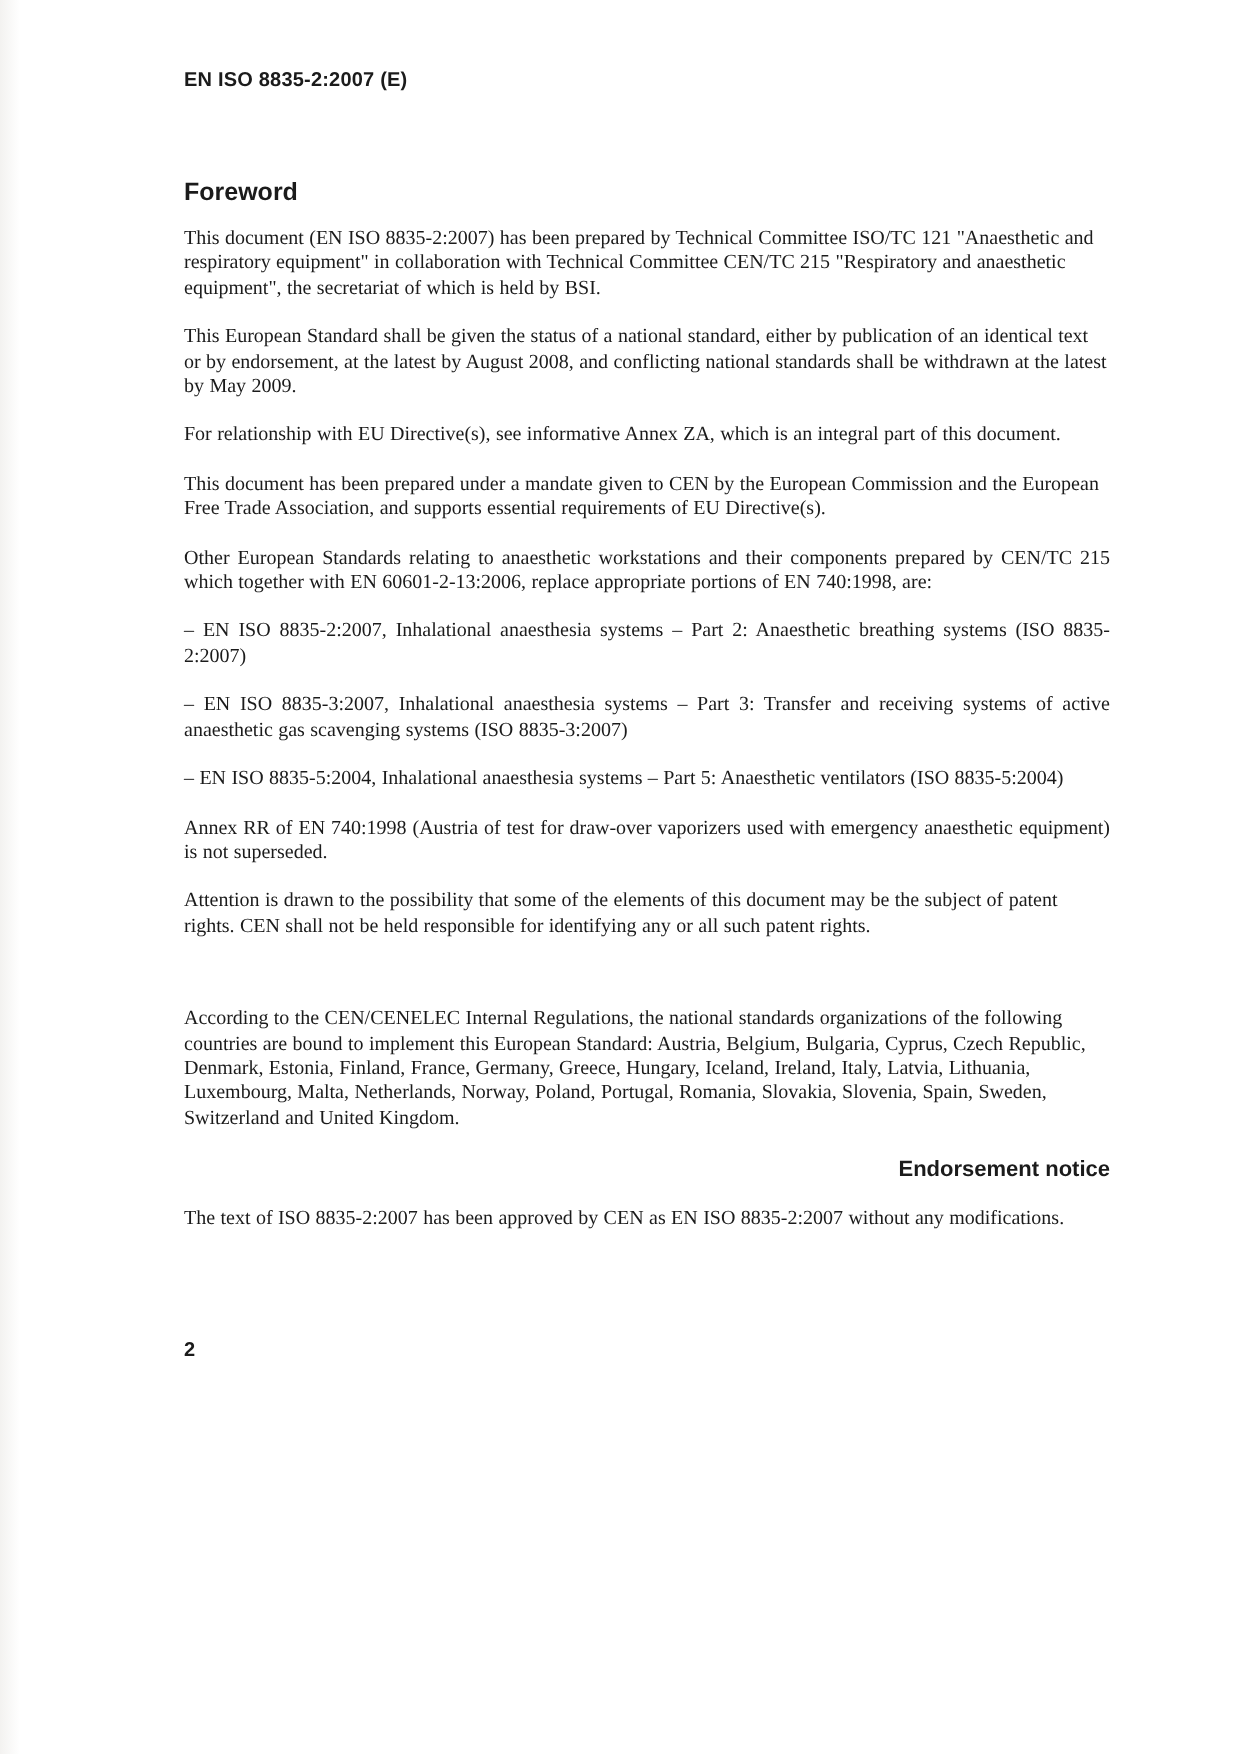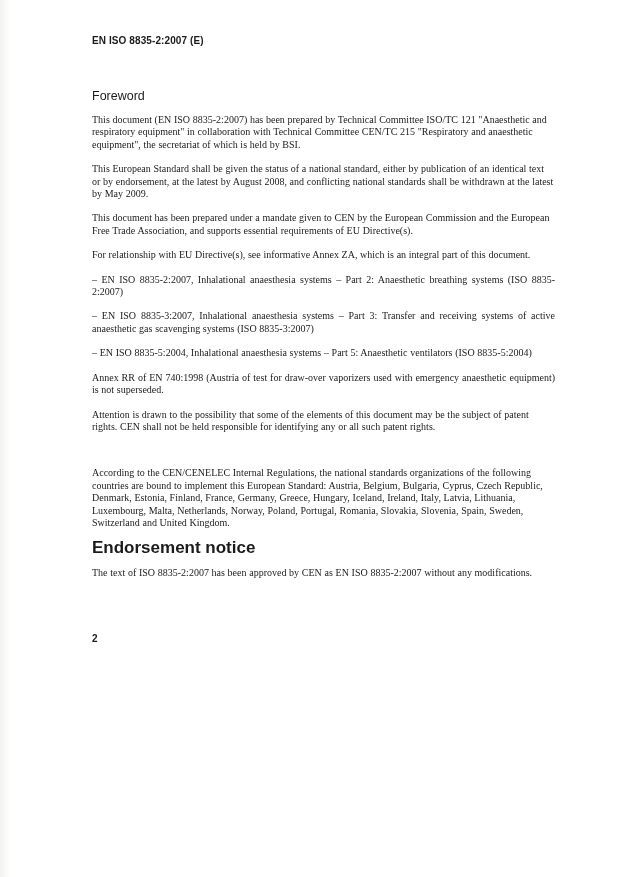--- a/index.html
+++ b/index.html
@@ -19,60 +19,61 @@
   }
   .doc-header {
     font-size: 10px;
     font-weight: bold;
     line-height: 12px;
     margin: 0 0 42px 0;
     letter-spacing: 0.1px;
   }
   .foreword-title {
     font-size: 12.5px;
-    font-weight: normal;
+    font-weight: bold;
     line-height: 15px;
     margin: 0 0 10px 0;
   }
   .para {
     font-size: 10px;
     line-height: 12.4px;
     margin: 0 0 12px 0;
     word-spacing: 0.2px;
     font-family: Liberation Serif, serif;
   }
   .justify { text-align: justify; }
   .gap-before { margin-top: 34px; }
   .endorsement-title {
-    font-size: 17px;
+    font-size: 11px;
     font-weight: bold;
     line-height: 14px;
-    text-align: left;
+    text-align: right;
     margin: 8px 0 12px 0;
   }
   .page-number {
     font-size: 10px;
     font-weight: bold;
     line-height: 12px;
     margin-top: 53px;
   }
 </style>
 </head>
 <body>
 
 <div class="page">
 
   <div class="doc-header">EN ISO 8835-2:2007 (E)</div>
 
   <h1 class="foreword-title">Foreword</h1>
 
   <p class="para">This document (EN ISO 8835-2:2007) has been prepared by Technical Committee ISO/TC 121 "Anaesthetic and respiratory equipment" in collaboration with Technical Committee CEN/TC 215 "Respiratory and anaesthetic equipment", the secretariat of which is held by BSI.</p>
   <p class="para">This European Standard shall be given the status of a national standard, either by publication of an identical text or by endorsement, at the latest by August 2008, and conflicting national standards shall be withdrawn at the latest by May 2009.</p>
+  <p class="para">For relationship with EU Directive(s), see informative Annex ZA, which is an integral part of this document.</p>
   <p class="para">This document has been prepared under a mandate given to CEN by the European Commission and the European Free Trade Association, and supports essential requirements of EU Directive(s).</p>
-  <p class="para">For relationship with EU Directive(s), see informative Annex ZA, which is an integral part of this document.</p>
+  <p class="para justify">Other European Standards relating to anaesthetic workstations and their components prepared by CEN/TC 215 which together with EN 60601-2-13:2006, replace appropriate portions of EN 740:1998, are:</p>
   <p class="para justify">– EN ISO 8835-2:2007, Inhalational anaesthesia systems – Part 2: Anaesthetic breathing systems (ISO 8835-2:2007)</p>
   <p class="para justify">– EN ISO 8835-3:2007, Inhalational anaesthesia systems – Part 3: Transfer and receiving systems of active anaesthetic gas scavenging systems (ISO 8835-3:2007)</p>
   <p class="para justify">– EN ISO 8835-5:2004, Inhalational anaesthesia systems – Part 5: Anaesthetic ventilators (ISO 8835-5:2004)</p>
   <p class="para justify">Annex RR of EN 740:1998 (Austria of test for draw-over vaporizers used with emergency anaesthetic equipment) is not superseded.</p>
   <p class="para">Attention is drawn to the possibility that some of the elements of this document may be the subject of patent rights. CEN shall not be held responsible for identifying any or all such patent rights.</p>
   <p class="para gap-before">According to the CEN/CENELEC Internal Regulations, the national standards organizations of the following countries are bound to implement this European Standard: Austria, Belgium, Bulgaria, Cyprus, Czech Republic, Denmark, Estonia, Finland, France, Germany, Greece, Hungary, Iceland, Ireland, Italy, Latvia, Lithuania, Luxembourg, Malta, Netherlands, Norway, Poland, Portugal, Romania, Slovakia, Slovenia, Spain, Sweden, Switzerland and United Kingdom.</p>
 
   <h2 class="endorsement-title">Endorsement notice</h2>
 
   <p class="para">The text of ISO 8835-2:2007 has been approved by CEN as EN ISO 8835-2:2007 without any modifications.</p>

